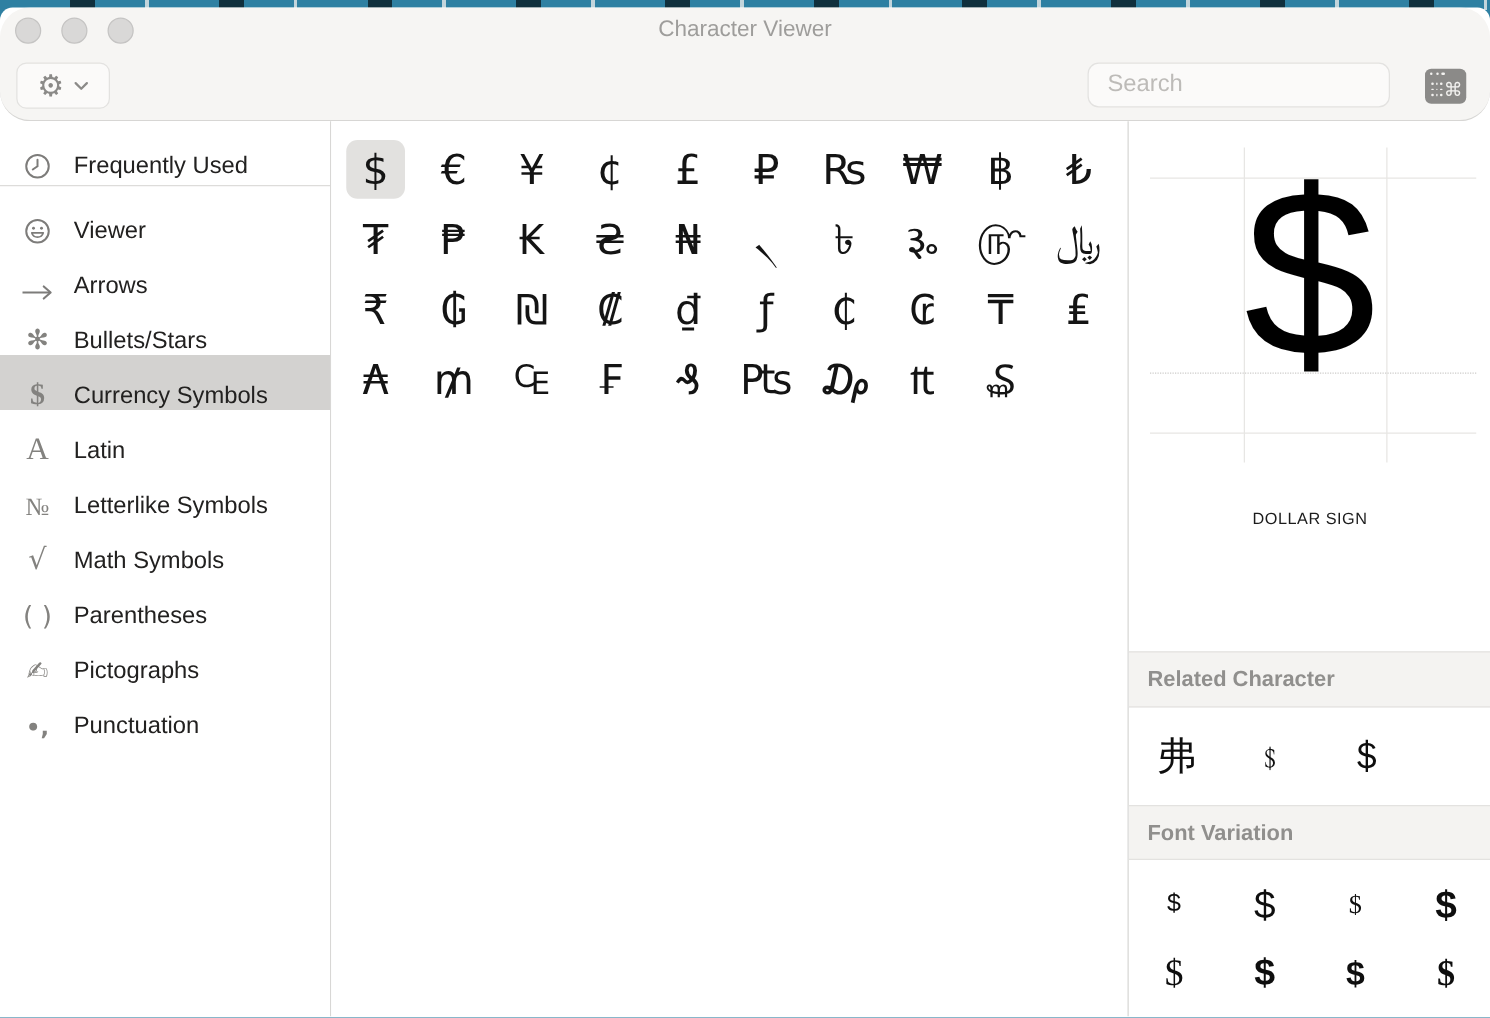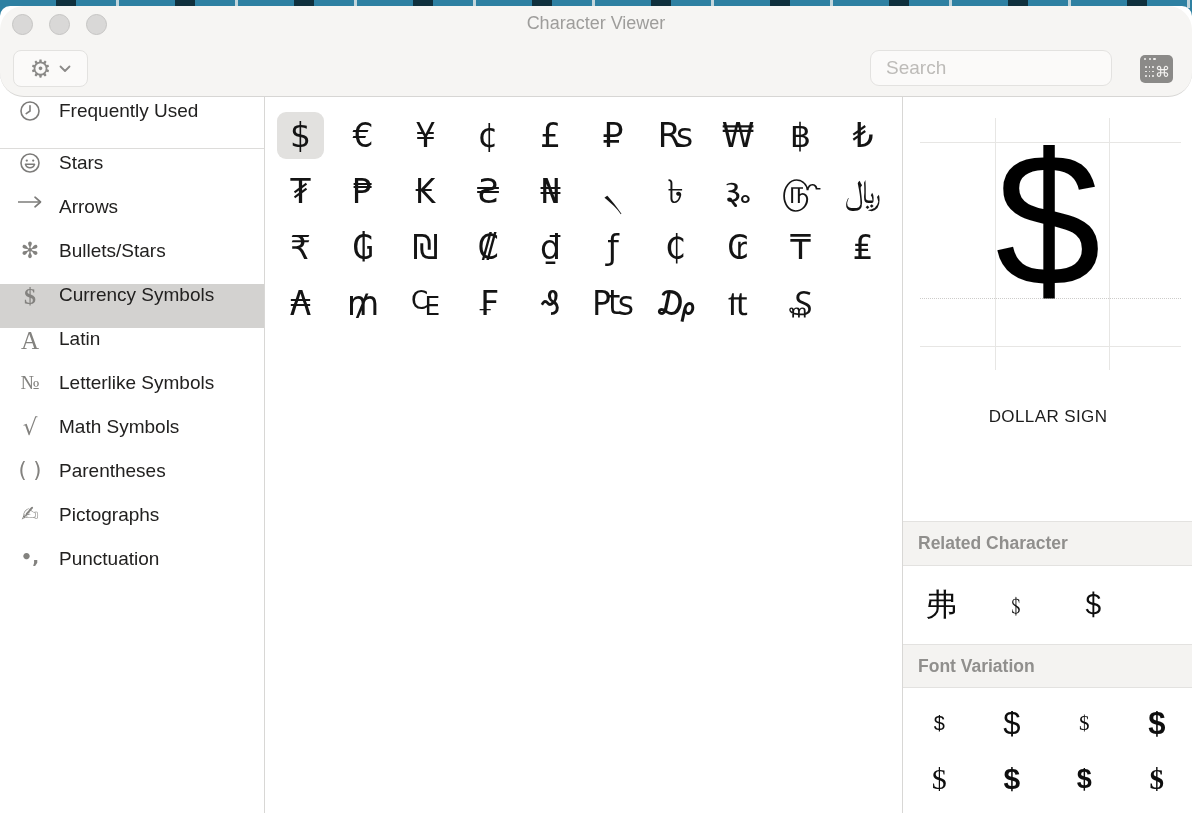--- a/index.html
+++ b/index.html
@@ -40,21 +40,21 @@
     display:grid; grid-template-columns:repeat(3,1fr); align-items:center; justify-items:center; }
   .palette-btn .dot-grid i { width:1.8px; height:1.8px; background:#f3f2f0; border-radius:50%; }
   .palette-btn .cmd { position:absolute; right:3px; top:8px; color:#f3f2f0;
     font-size:15px; line-height:18px; font-family:"DejaVu Sans", sans-serif; }
 
   
   .content { display:flex; height:716px; }
 
   .sidebar { width:265px; border-right:1px solid #d8d7d5; background:#fff;
     padding-top:3px; flex:none; }
-  .side-item { height:44px; display:flex; align-items:flex-start; }
+  .side-item { height:44px; display:flex; align-items:flex-end; }
   .side-item.selected { background:#d3d2d0; }
   .side-icon { width:38px; margin-left:11px; display:flex; align-items:center;
     justify-content:center; color:#7d7c7a; flex:none; }
   .side-icon .tg { font-family:"DejaVu Sans", sans-serif; line-height:1; color:#83827f; }
   .side-icon .serif { font-family:"Liberation Serif", serif; }
   .side-label { margin-left:10px; font-size:19px; color:#222120; white-space:nowrap; }
   .side-divider { height:1px; background:#dddcda; margin:3.5px 0; }
 
   .grid { flex:1; background:#fff; padding:15px 0 0 12px; }
   .grid-row { display:flex; margin-bottom:9px; }
@@ -66,21 +66,21 @@
   
   .panel { width:291px; flex:none; border-left:1px solid #d8d7d5; position:relative;
     background:#fff; overflow:hidden; }
   .guide-v { position:absolute; top:21px; height:252px; width:1px; background:#e7e6e4; }
   .guide-h { position:absolute; left:17px; right:12px; height:0; }
   .guide-h.solid { border-top:1px solid #e7e6e4; }
   .guide-h.dotted { border-top:1px dotted #cdccca; }
   .big-char { position:absolute; top:27px; left:0; width:100%; text-align:center;
     font-size:190px; line-height:1; color:#000; font-family:"Liberation Sans",sans-serif; }
   .char-name { position:absolute; top:310px; left:0; width:100%; text-align:center;
-    font-size:17px; letter-spacing:.4px; color:#1c1c1c; }
+    font-size:13px; letter-spacing:.4px; color:#1c1c1c; }
   .fav-btn { position:absolute; top:362px; left:50%; transform:translateX(-50%);
     height:28px; padding:0 15px; font-size:16.5px; color:#1c1c1c; background:#fff;
     border:1px solid #bcbbb9; border-radius:7px; white-space:nowrap;
     font-family:"Liberation Sans",sans-serif; }
   .band { position:absolute; left:0; width:100%; height:45px; background:#f4f3f1;
     border-top:1px solid #e3e2e0; border-bottom:1px solid #e3e2e0;
     display:flex; align-items:center; padding-left:15px;
     font-size:17.5px; font-weight:bold; color:#908f8d; }
   .band.related { top:424px; }
   .band.fontvar { top:547px; height:44px;text-align:center; }
@@ -158,21 +158,21 @@
           <div class="side-divider"></div>
           <div class="side-item">
             <span class="side-icon">
               <svg width="22" height="22" viewBox="0 0 22 22">
                 <circle cx="11" cy="11" r="9" fill="none" stroke="#7d7c7a" stroke-width="1.6"></circle>
                 <circle cx="7.8" cy="8.6" r="1.15" fill="#7d7c7a"></circle>
                 <circle cx="14.2" cy="8.6" r="1.15" fill="#7d7c7a"></circle>
                 <path d="M6.4 12.3 a4.8 4.8 0 0 0 9.2 0 Z" fill="none" stroke="#7d7c7a" stroke-width="1.4" stroke-linejoin="round"></path>
               </svg>
             </span>
-            <span class="side-label">Stars</span>
+            <span class="side-label">Viewer</span>
           </div>
           <div class="side-item">
             <span class="side-icon">
               <svg width="26" height="12" viewBox="0 0 26 12">
                 <line x1="1" y1="6" x2="23" y2="6" stroke="#7d7c7a" stroke-width="1.7"></line>
                 <polyline points="18,1.2 23.5,6 18,10.8" fill="none" stroke="#7d7c7a" stroke-width="1.7" stroke-linecap="round" stroke-linejoin="round"></polyline>
               </svg>
             </span>
             <span class="side-label">Arrows</span>
           </div>

